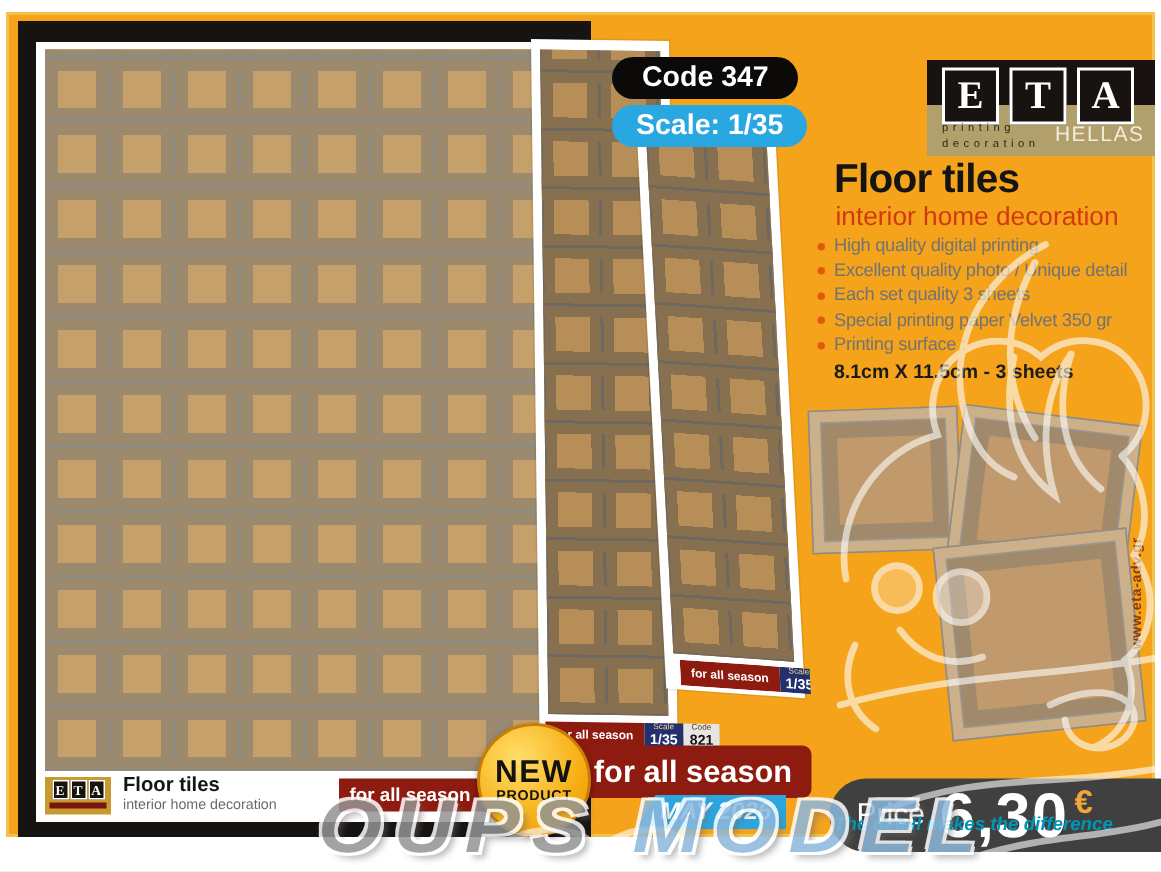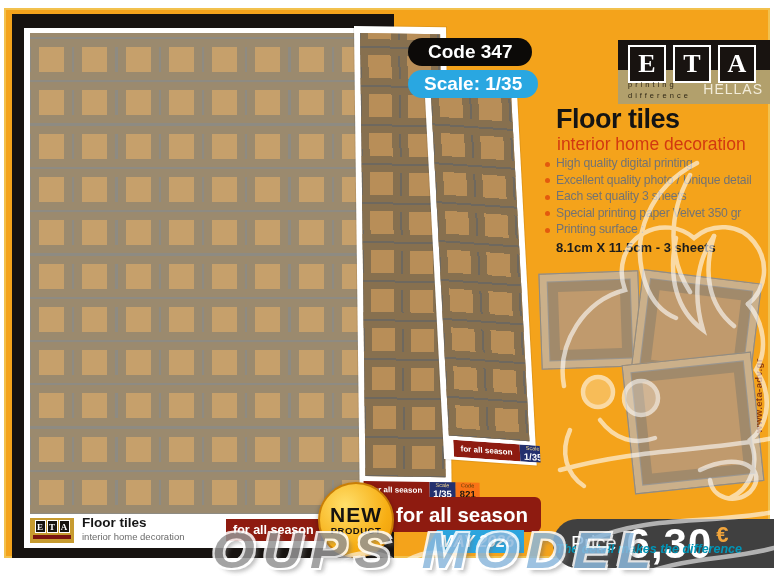--- a/index.html
+++ b/index.html
@@ -27,21 +27,21 @@
       text-align:center;box-sizing:border-box;}
   .minilogo .mband{width:38px;height:4px;background:#7a1410;margin-top:2px;}
   .sf-title{position:absolute;left:58px;top:1px;font-size:13.5px;font-weight:800;color:#151515;}
   .sf-sub{position:absolute;left:58px;top:17px;font-size:9.5px;color:#6a6a6a;}
   
   .chiprow{display:flex;align-items:stretch;}
   .chip-season{background:#8E1B10;color:#fff;font-weight:bold;display:flex;align-items:center;
                padding:0 7px;white-space:nowrap;}
   .chip-col{display:flex;flex-direction:column;align-items:center;justify-content:center;line-height:1;}
   .chip-scale{background:#23306e;color:#fff;padding:0 4px;}
-  .chip-code{background:#f97316;color:#17130f;padding:0 4px;}
+  .chip-code{background:#e5e5e5;color:#17130f;padding:0 4px;}
   .chip-cap{font-size:5.5px;color:#f5d98f;}
   .chip-code .chip-cap{color:#5a3c05;}
   .chip-val{font-weight:800;}
   .chiprow.lg{height:22px;font-size:12.5px;}
   .chiprow.lg .chip-val{font-size:11.5px;}
   .chiprow.sm{height:17px;font-size:8px;}
   .chiprow.sm .chip-val{font-size:9.5px;}
   .footchips{position:absolute;left:202px;top:5px;}
   
   .angsheet{position:absolute;background:#fff;box-sizing:border-box;transform-origin:0 0;
@@ -193,21 +193,21 @@
   <div class="logo">
     <div class="band-top"></div>
     <div class="band-bot"></div>
     <div class="letters">
       <span>E</span>
       <span>T</span>
       <span>A</span>
     </div>
     <div class="tagline">
       <div>printing</div>
-      <div>difference</div>
+      <div>decoration</div>
     </div>
     <div class="region">HELLAS</div>
   </div>
 
   <div class="ptitle">Floor tiles</div>
   <div class="psub">interior home decoration</div>
 
   <div class="features">
     <div class="frow">
       <span class="dot"></span>

